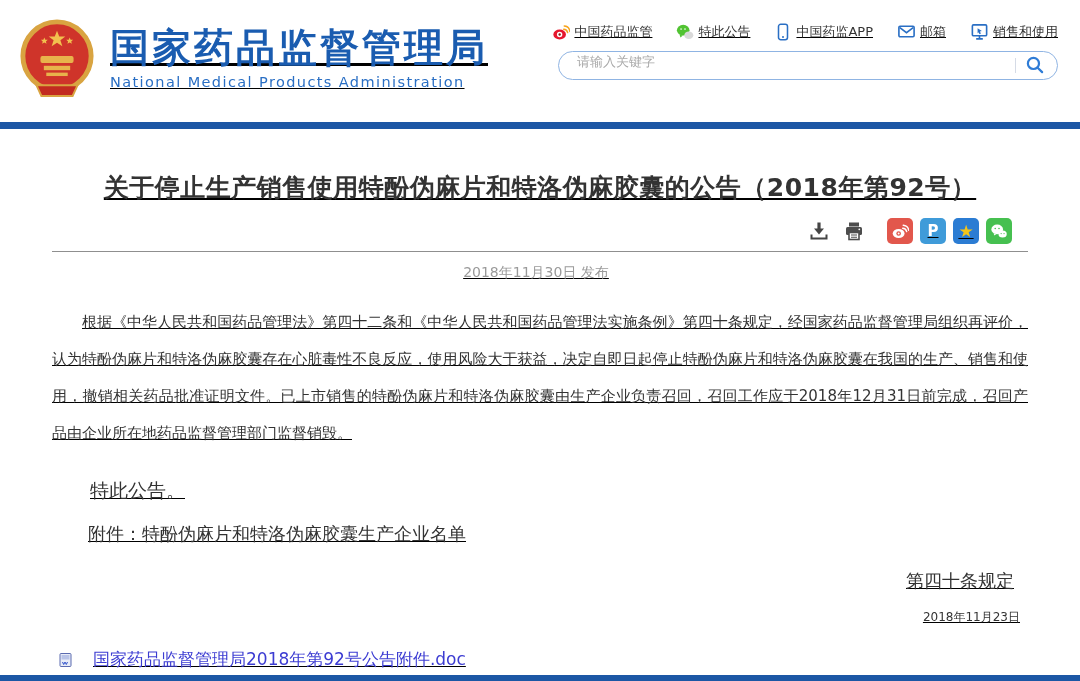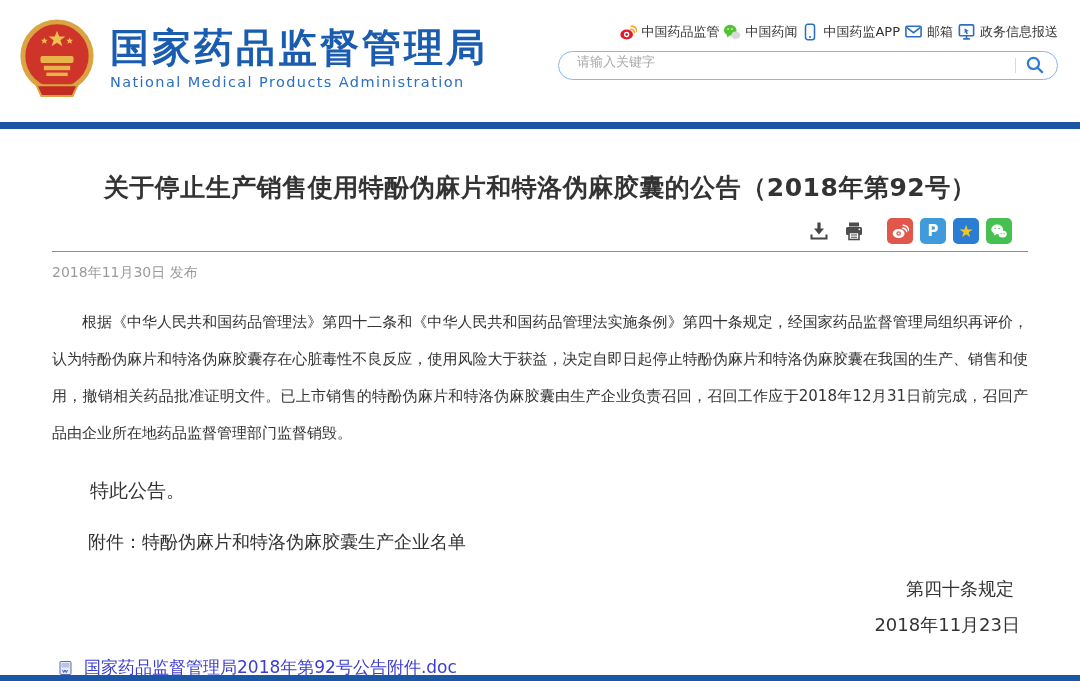--- a/index.html
+++ b/index.html
@@ -1,28 +1,28 @@
 <!DOCTYPE html>
 <html><head>
 <meta charset="utf-8">
 <style>
   * { margin:0; padding:0; box-sizing:border-box; }
   body { background:#fff; font-family:"DejaVu Sans","Liberation Sans",sans-serif; }
-  .page { position:relative; width:1080px; height:681px; background:#fff; overflow:hidden; margin:0 auto; }
+  .page { position:relative; width:1080px; height:681px; background:#fff; overflow:hidden; margin:0 auto;text-decoration:underline; }
 
   
   .header { display:flex; justify-content:space-between; align-items:flex-start; height:122px; padding:16px 22px 0 18px; background:#fff; }
   .logo-block { display:flex; align-items:center; cursor:pointer; }
   .emblem { width:78px; height:84px; flex:0 0 auto; }
   .logo-text { margin-left:14px; }
   .logo-title { font-size:39px; font-weight:700; color:#1a5cb0; letter-spacing:3px; line-height:1.15; }
   .logo-sub { font-size:14.5px; color:#2a6fc4; letter-spacing:1.4px; margin-top:4px; }
 
   .header-right { width:500px; padding-top:6px; }
-  .topnav { display:flex; align-items:center; justify-content:flex-end; gap:4px; font-size:13px; color:#333; }
+  .topnav { display:flex; align-items:center; justify-content:flex-end; gap:24px; font-size:13px; color:#333; }
   .topnav-item { display:flex; align-items:center; gap:4px; cursor:pointer; white-space:nowrap; }
   .topnav-item svg { display:block; }
 
   .searchbar { position:relative; margin-top:10px; }
   .searchbar input { width:100%; height:29px; border:1px solid #8fb4e3; border-radius:15px; padding:0 52px 8px 18px; font-size:13px; color:#333; outline:none; font-family:inherit; }
   .searchbar input::placeholder { color:#a9a9a9; }
   .search-sep { position:absolute; right:42px; top:7px; width:1px; height:15px; background:#d5dbe6; }
   .search-btn { position:absolute; right:12px; top:4px; width:22px; height:22px; background:none; border:none; cursor:pointer; padding:0; }
 
   .blue-bar { height:7px; background:#1c57a5; width:100%; }
@@ -34,30 +34,30 @@
   .toolbar { display:flex; justify-content:flex-end; align-items:center; gap:11px; margin-top:14px; padding-right:16px; }
   .tool-icon { background:none; border:none; cursor:pointer; padding:0; width:24px; height:24px; display:flex; align-items:center; justify-content:center; }
   .share-group { display:flex; gap:7px; margin-left:10px; }
   .share-icon { width:26px; height:26px; border-radius:5px; border:none; cursor:pointer; display:flex; align-items:center; justify-content:center; padding:0; }
   .share-weibo { background:#e2574c; }
   .share-pengyou { background:#3f9bd9; color:#fff; font-size:15px; font-weight:700; font-family:inherit; }
   .share-qzone { background:#2b7cd3; color:#f5c518; font-size:17px; line-height:1; }
   .share-wechat { background:#46c050; }
 
   .divider { border-bottom:1px solid #8f8f8f; margin-top:7px; }
-  .pub-date { text-align:left; color:#9a9a9a; font-size:14px; margin-top:12px; padding-right:8px; }
+  .pub-date { text-align:center; color:#9a9a9a; font-size:14px; margin-top:12px; padding-right:8px; }
 
   .body-para { margin-top:22px; font-size:15px; line-height:37px; text-indent:2em; text-align:justify; }
   .closing-para { margin-top:20px; font-size:19px; line-height:37px; text-indent:2em; }
-  .attach-note { margin-top:14px; font-size:18px; line-height:37px; text-indent:2em; }
+  .attach-note { margin-top:6px; font-size:18px; line-height:37px; text-indent:2em; }
 
   .signature { text-align:right; font-size:18px; margin-top:14px; padding-right:14px; line-height:30px; }
-  .signature-date { text-align:right; font-size:18px; margin-top:6px; padding-right:8px; line-height:30px; }
-
-  .attachment-row { display:flex; align-items:center; gap:10px; margin-top:16px; margin-left:6px; cursor:pointer; }
+  .signature-date { text-align:right; font-size:12px; margin-top:6px; padding-right:8px; line-height:30px; }
+
+  .attachment-row { display:flex; align-items:center; gap:19px; margin-top:16px; margin-left:6px; cursor:pointer; }
   .attachment-link { color:#3c3cd2; font-size:17px; text-decoration:none; }
 
   .bottom-bar { position:absolute; left:0; bottom:0; width:100%; height:6px; background:#1c57a5; }
 </style>
 </head>
 <body>
 
 <div class="page">
 
   <div class="header">
@@ -91,21 +91,21 @@
           <span>中国药品监管</span>
         </div>
         <div class="topnav-item">
           <svg width="18" height="18" viewBox="0 0 20 20">
             <ellipse cx="8" cy="8" rx="7" ry="6" fill="#51c332"></ellipse>
             <path d="M4 13 l1 3 2.6-2" fill="#51c332"></path>
             <circle cx="5.6" cy="6.8" r="0.9" fill="#fff"></circle>
             <circle cx="10" cy="6.8" r="0.9" fill="#fff"></circle>
             <ellipse cx="14.2" cy="13.6" rx="5" ry="4.2" fill="#d9d9d9"></ellipse>
           </svg>
-          <span>中国药闻</span>
+          <span>特此公告</span>
         </div>
         <div class="topnav-item">
           <svg width="18" height="18" viewBox="0 0 20 20">
             <rect x="5" y="1.5" width="10" height="17" rx="2.5" fill="none" stroke="#2a6fc4" stroke-width="1.7"></rect>
             <circle cx="10" cy="15.6" r="1.1" fill="#2a6fc4"></circle>
           </svg>
           <span>中国药监APP</span>
         </div>
         <div class="topnav-item">
           <svg width="19" height="19" viewBox="0 0 20 20">
@@ -113,21 +113,21 @@
             <path d="M3 6 l7 5.2 7-5.2" fill="none" stroke="#2a6fc4" stroke-width="1.7"></path>
           </svg>
           <span>邮箱</span>
         </div>
         <div class="topnav-item">
           <svg width="19" height="19" viewBox="0 0 20 20">
             <rect x="2.5" y="3" width="15" height="11.5" rx="1.2" fill="none" stroke="#2a6fc4" stroke-width="1.7"></rect>
             <path d="M10 14.5 v3 M6.5 17.8 h7" stroke="#2a6fc4" stroke-width="1.7" fill="none"></path>
             <path d="M8 6.5 l4.5 3 -2.1 0.5 1.1 2.2 -1.5 0.7 -1.1-2.2 -0.9 1.4 z" fill="#2a6fc4"></path>
           </svg>
-          <span>政务信息报送</span>
+          <span>销售和使用</span>
         </div>
       </div>
 
       <div class="searchbar">
         <input type="text" placeholder="请输入关键字" style="">
         <span class="search-sep"></span>
         <button class="search-btn">
           <svg width="20" height="20" viewBox="0 0 18 18">
             <circle cx="7.6" cy="7.6" r="5" fill="none" stroke="#2f7cd6" stroke-width="2"></circle>
             <path d="M11.4 11.4 l4 4" stroke="#2f7cd6" stroke-width="2" stroke-linecap="round"></path>

